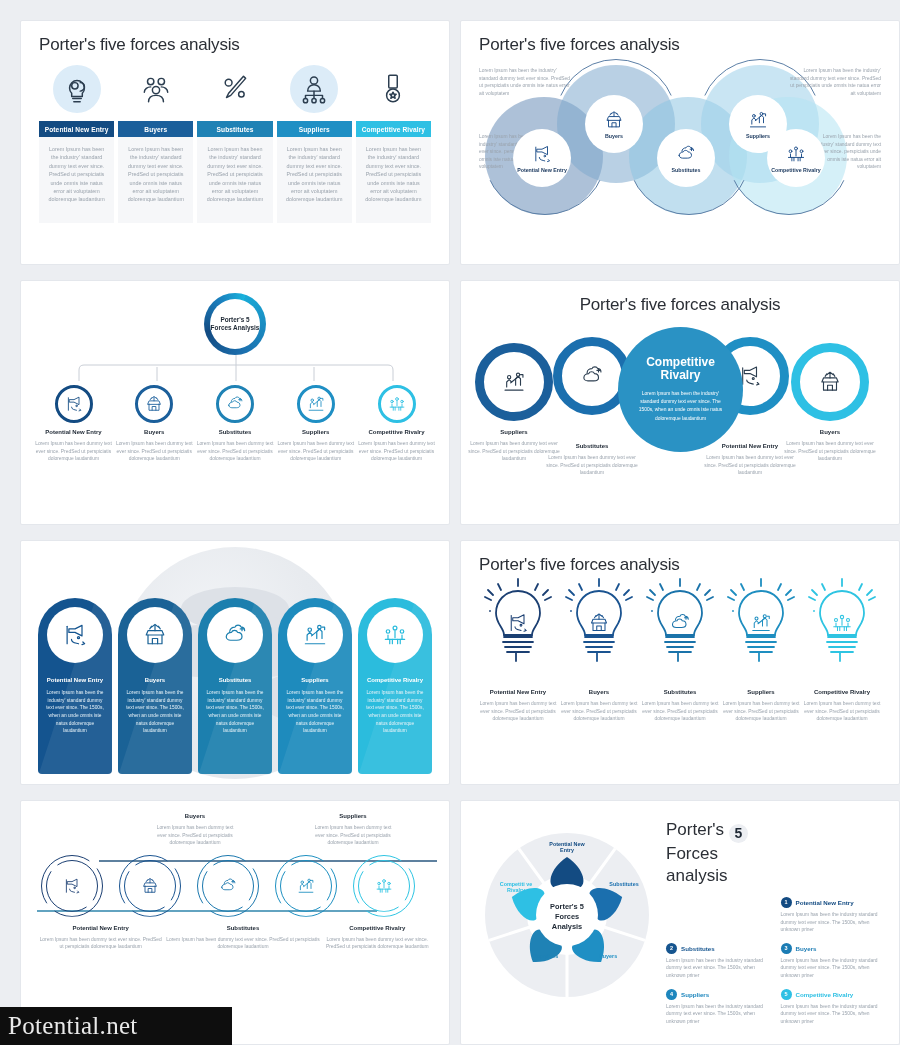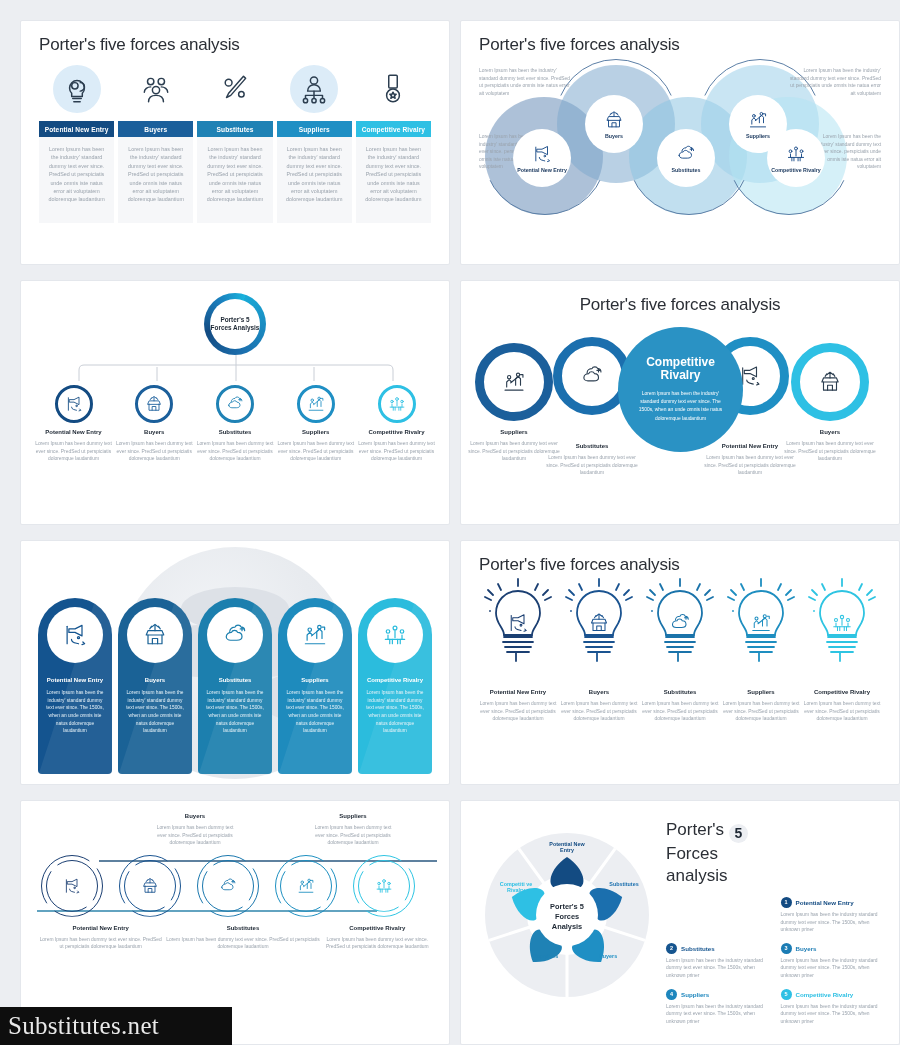--- a/index.html
+++ b/index.html
@@ -845,13 +845,13 @@
          <div class="iname" style="color:#2ec0e4">Competitive Rivalry</div>
        </div>
        <div class="itxt lorem">Lorem Ipsum has been the industry standard dummy text ever since. The 1500s, when unknown priner</div>
           </div>
         </div>
     </div>
   </div>
 
 </div>
 
-<div class="wm">Substitutes.net</div>
+<div class="wm">Potential.net</div>
 
 </body></html>

